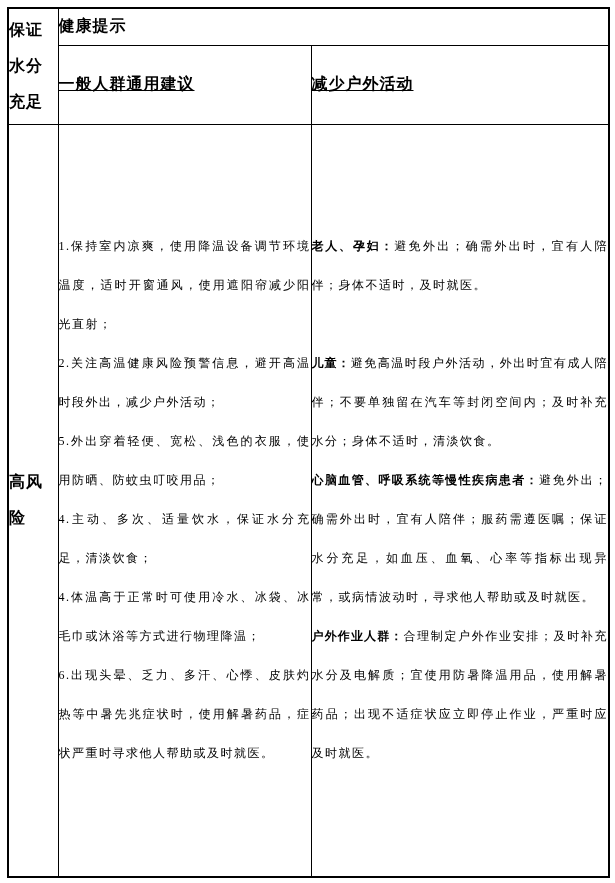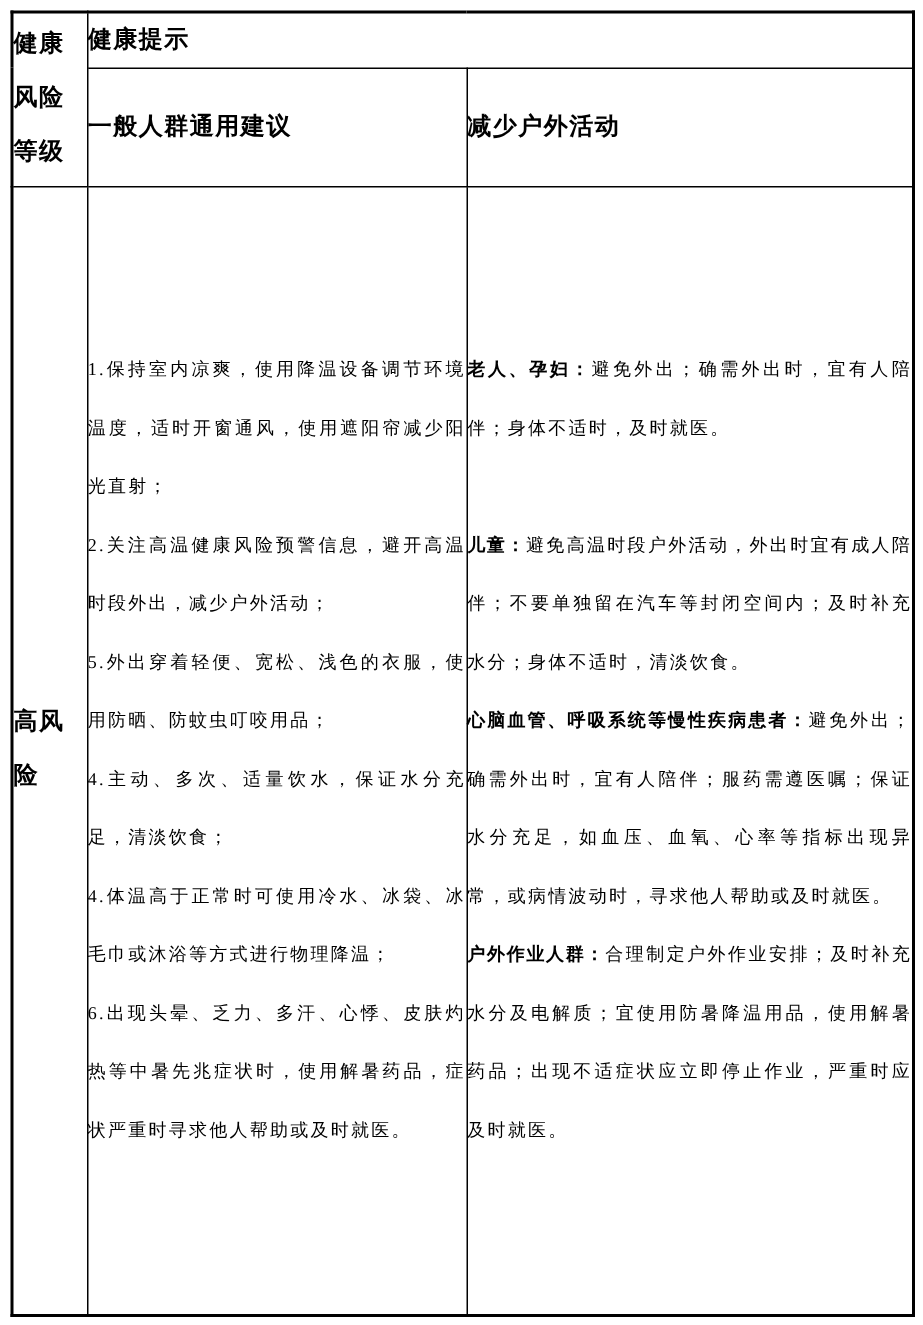--- a/index.html
+++ b/index.html
@@ -41,20 +41,21 @@
   td.risk-col-header {
     text-align: left;
     padding: 0 6px 0 8px;
     line-height: 36px;
   }
   td.tips-header {
     padding-left: 8px;
   }
   td.sub-header {
     padding-left: 8px;
+    text-decoration: underline;
   }
   td.risk-level-cell {
     text-align: left;
     padding: 0 6px 0 8px;
     line-height: 36px;
     font-family: Liberation Serif, serif;
   }
   td.content-cell {
     vertical-align: top;
     padding: 10px 8px 0 8px;
@@ -80,21 +81,21 @@
 
 <div class="page">
   <table class="tips-table">
     <colgroup>
       <col style="width:50px">
       <col style="width:253px">
       <col style="width:298px">
     </colgroup>
     <tbody>
         <tr style="height:37px">
-      <td class="hdr risk-col-header" rowspan="2">健康风险等级</td>
+      <td class="hdr risk-col-header" rowspan="2">保证水分充足</td>
       <td class="hdr tips-header" colspan="2">健康提示</td>
     </tr>
     <tr style="height:79px">
       <td class="hdr sub-header">一般人群通用建议</td>
       <td class="hdr sub-header">减少户外活动</td>
     </tr>
     <tr style="height:753px">
       <td class="hdr risk-level-cell">高风险</td>
       <td class="content-cell">
         <p>1.保持室内凉爽，使用降温设备调节环境温度，适时开窗通风，使用遮阳帘减少阳光直射；</p>

